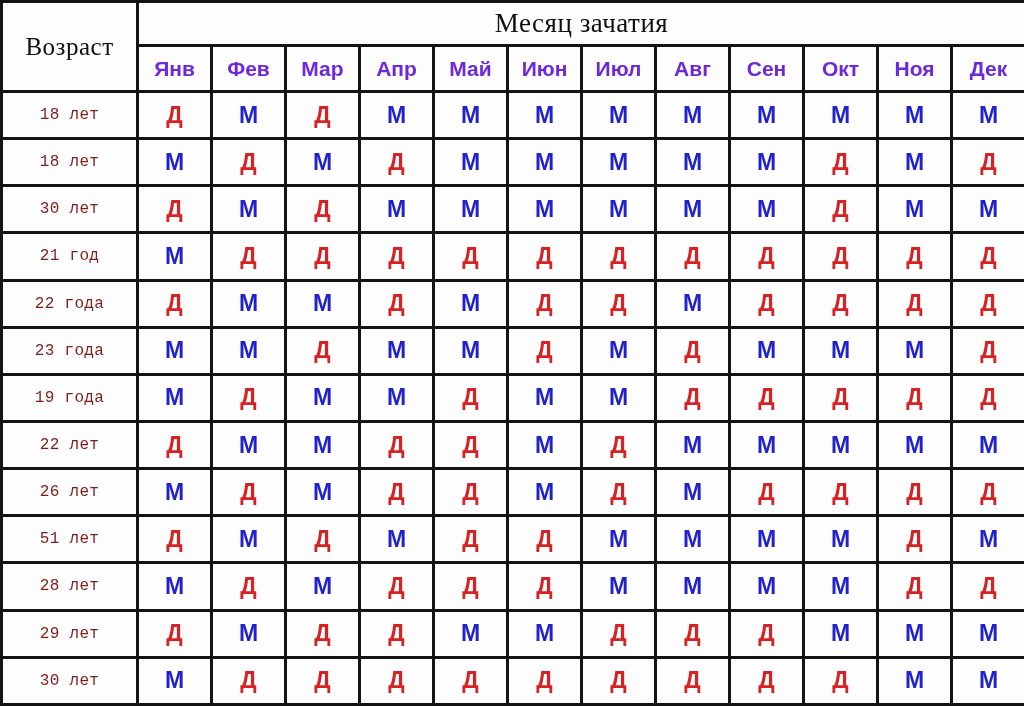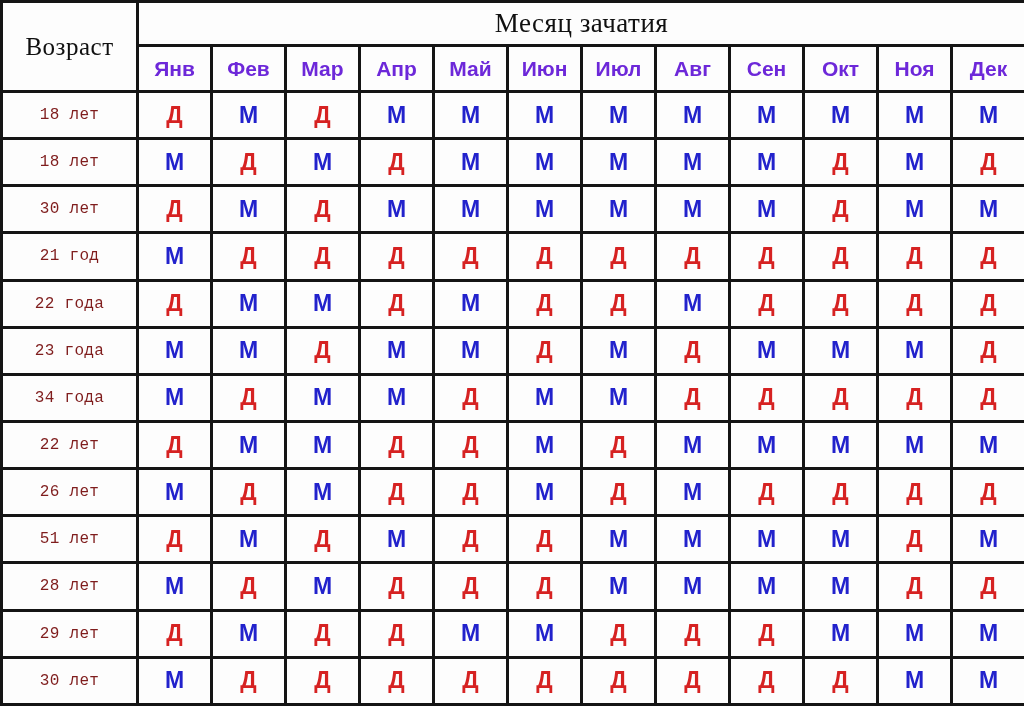--- a/index.html
+++ b/index.html
@@ -215,21 +215,21 @@
           <td class="val boy">М</td>
           <td class="val girl">Д</td>
           <td class="val boy">М</td>
           <td class="val girl">Д</td>
           <td class="val boy">М</td>
           <td class="val boy">М</td>
           <td class="val boy">М</td>
           <td class="val girl">Д</td>
         </tr>
         <tr>
-          <td class="age-cell">34 года</td>
+          <td class="age-cell">19 года</td>
           <td class="val boy">М</td>
           <td class="val girl">Д</td>
           <td class="val boy">М</td>
           <td class="val boy">М</td>
           <td class="val girl">Д</td>
           <td class="val boy">М</td>
           <td class="val boy">М</td>
           <td class="val girl">Д</td>
           <td class="val girl">Д</td>
           <td class="val girl">Д</td>

